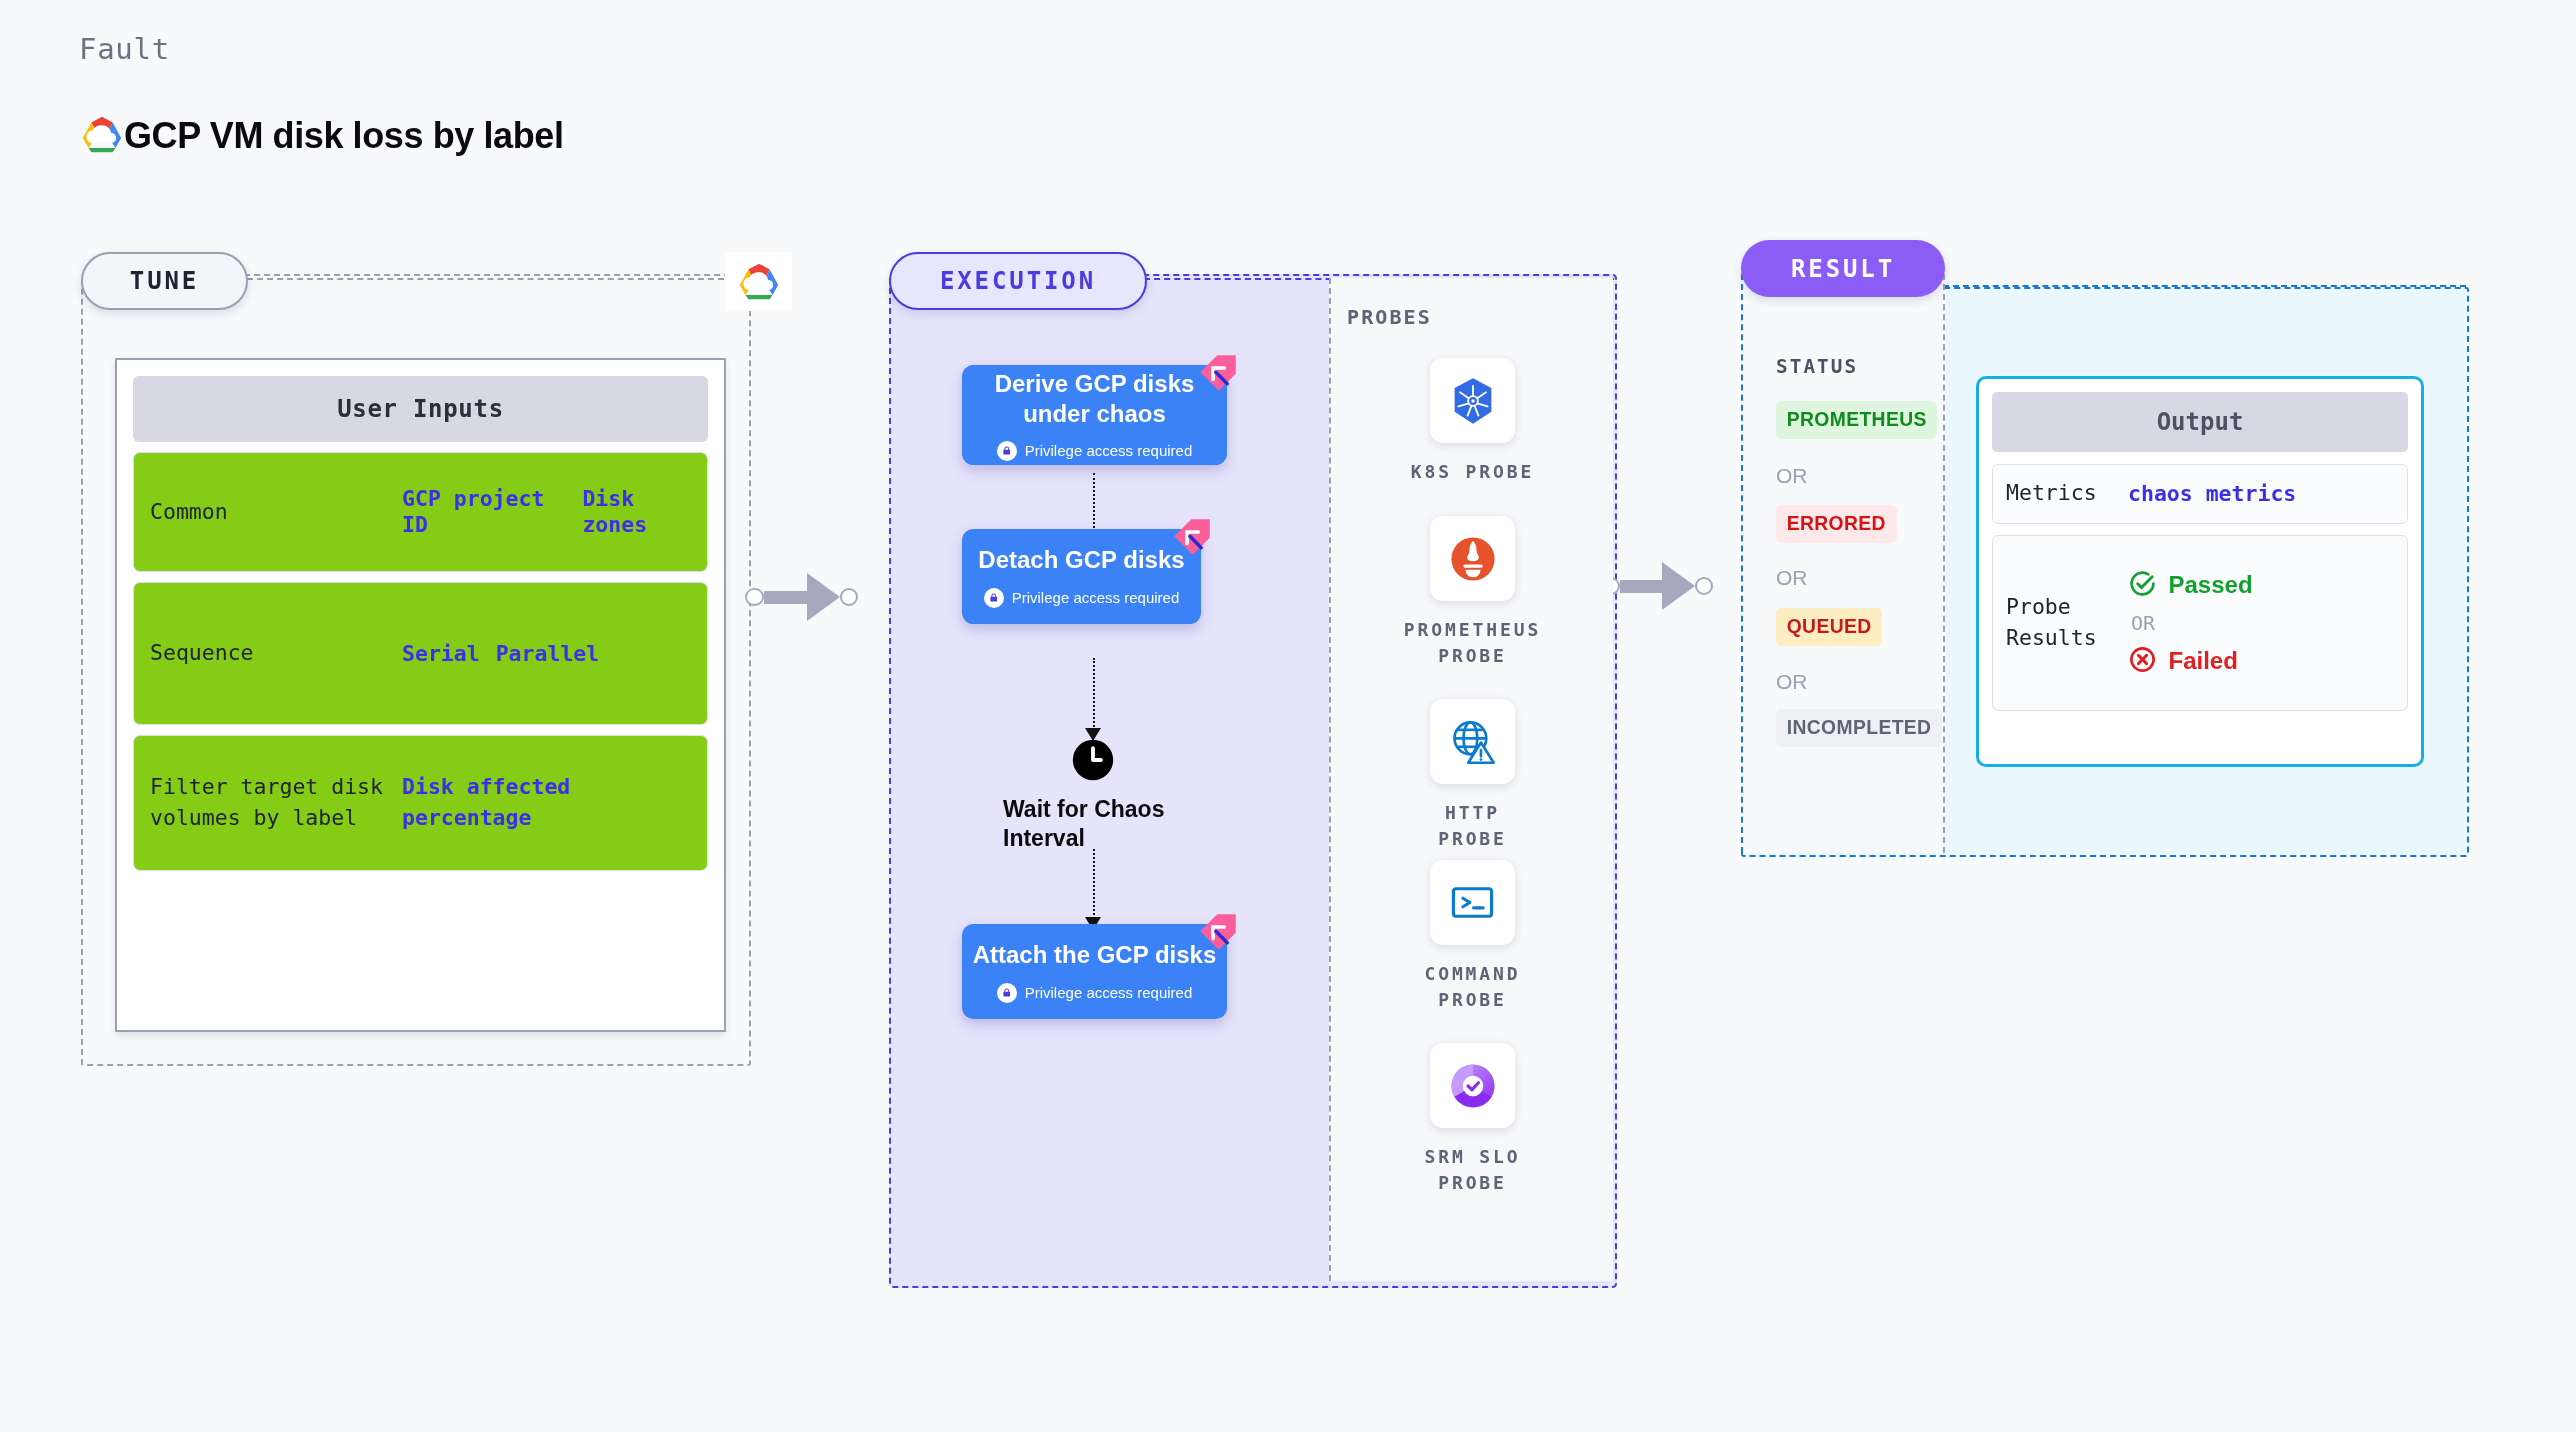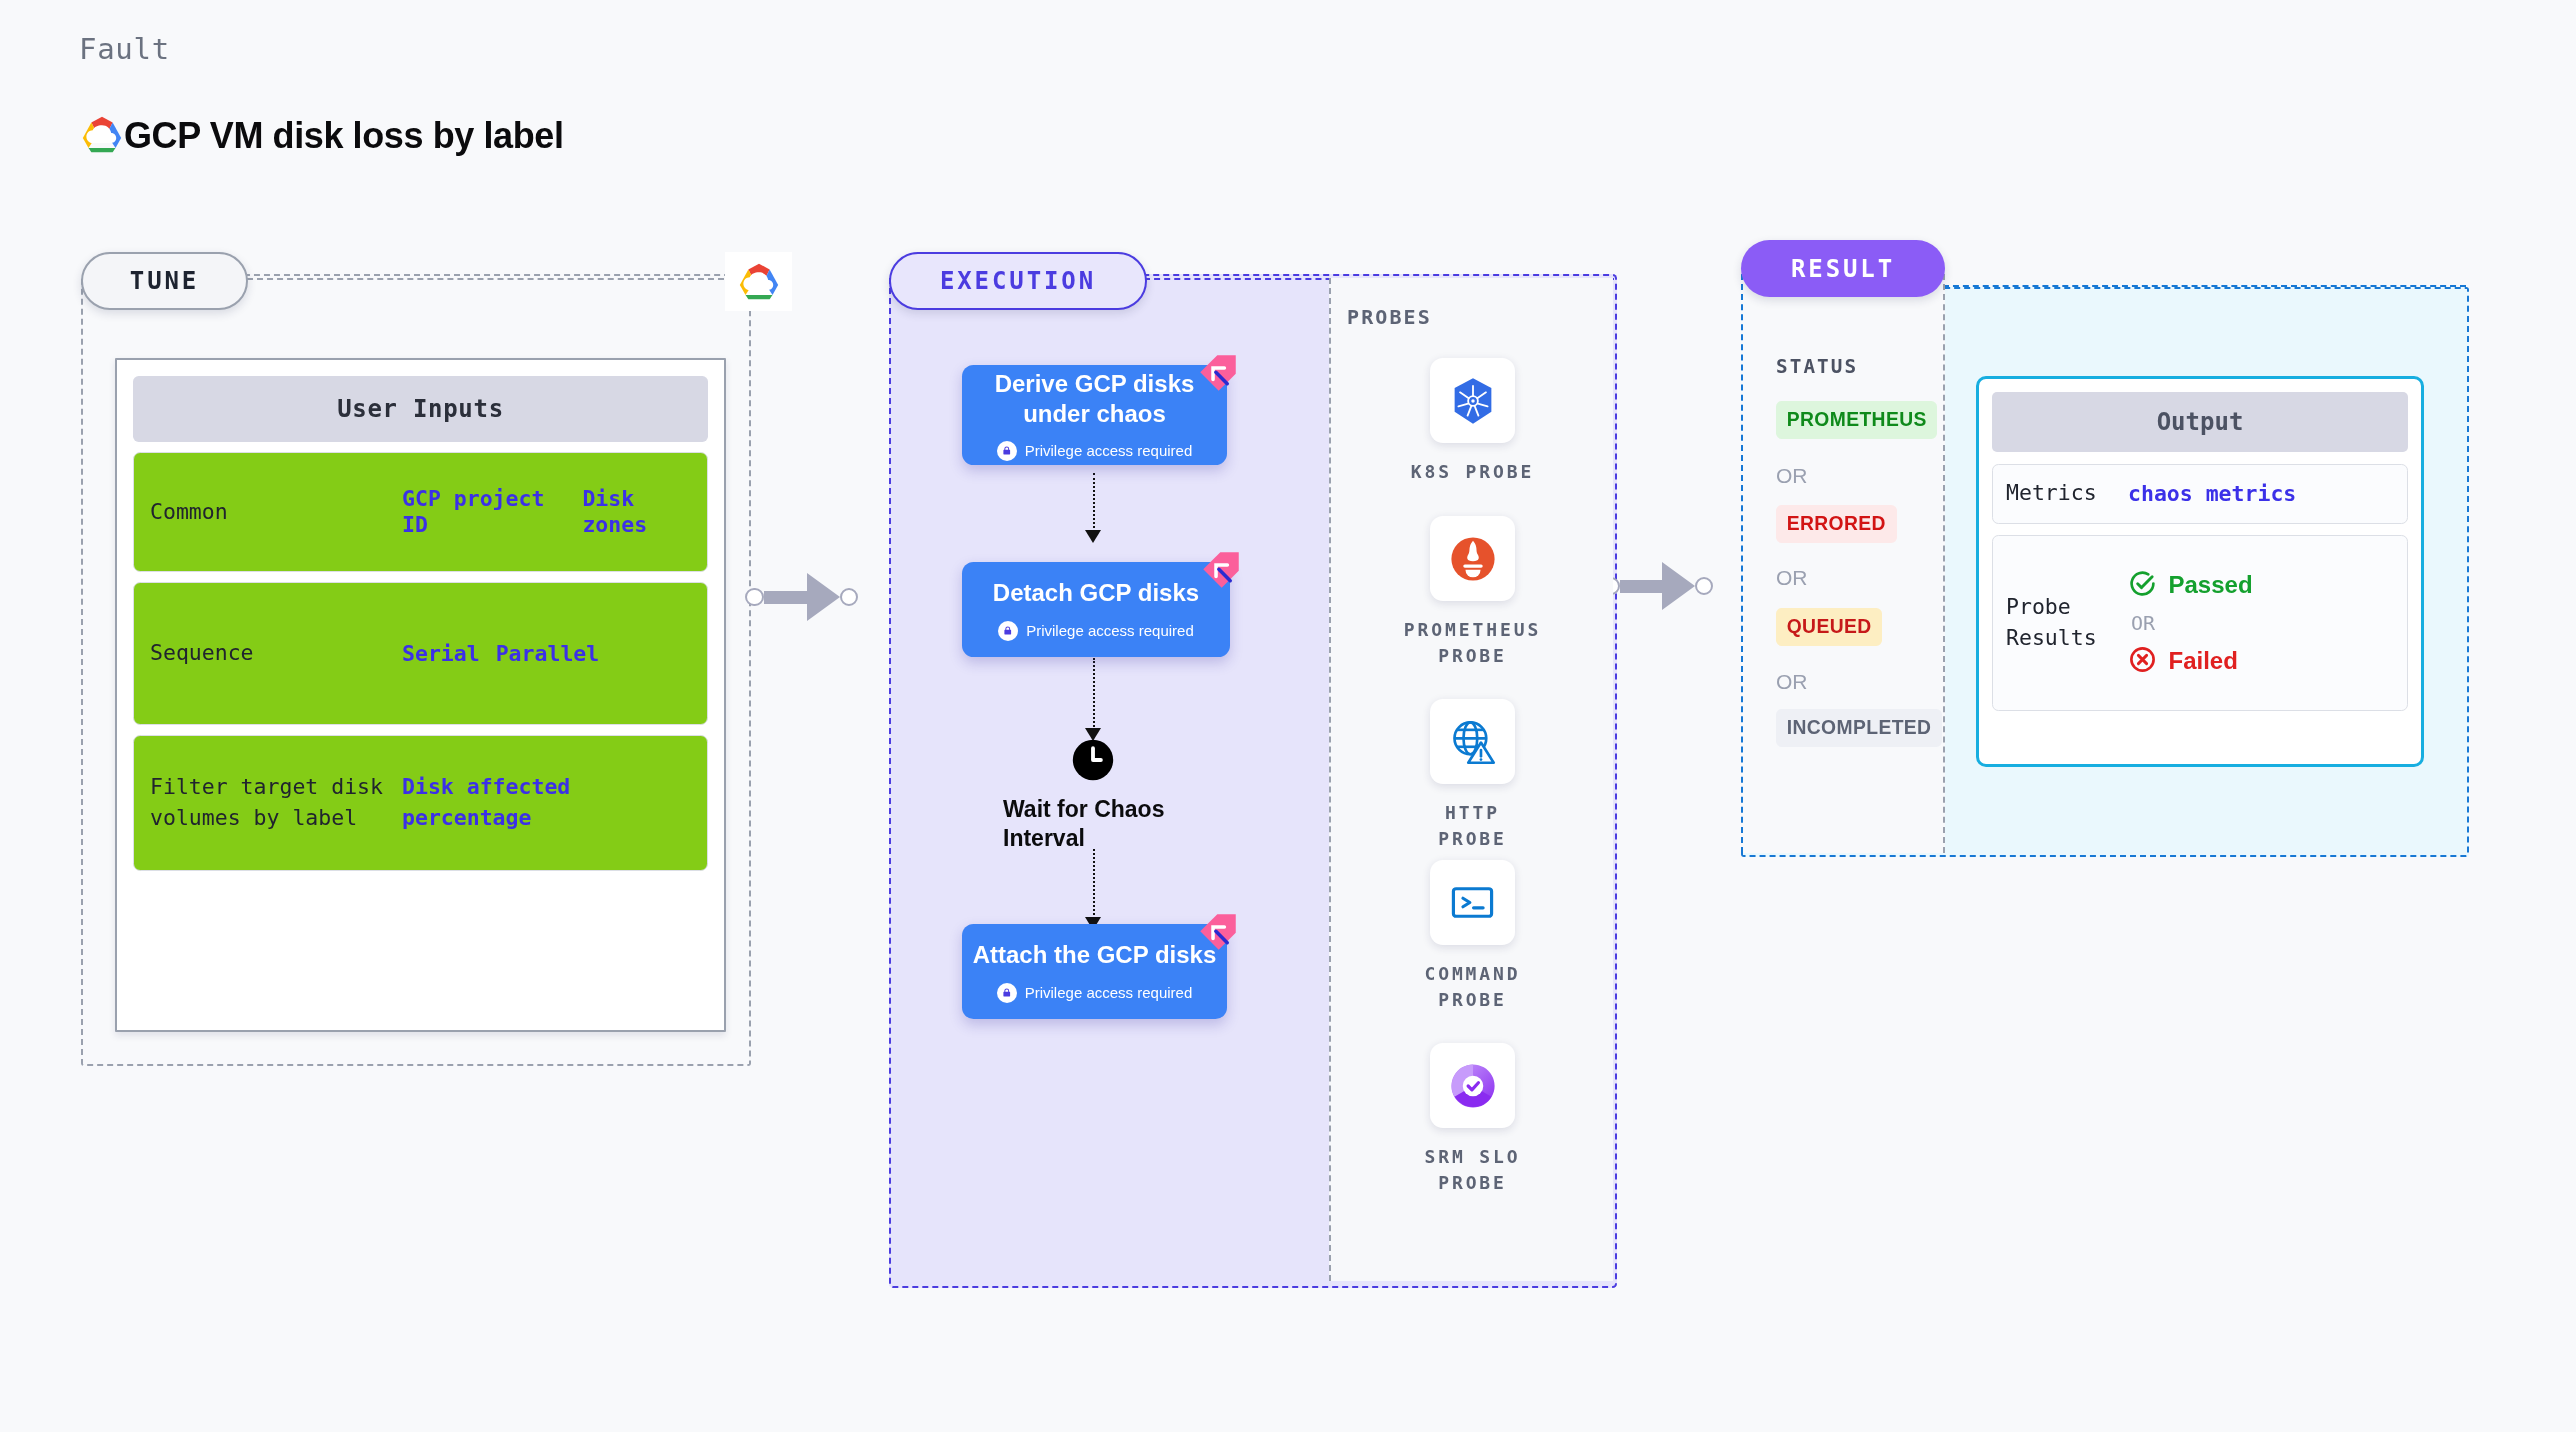--- a/index.html
+++ b/index.html
@@ -154,21 +154,21 @@
   .step .priv .lock{
     width:20px;height:20px;border-radius:50%;background:#ffffff;
     display:flex;align-items:center;justify-content:center;
   }
   .step .priv span{
     font-family:"Liberation Sans", sans-serif;
     color:#ffffff;font-size:15px;
   }
   .ribbon{position:absolute;right:-13px;top:-14.3px;width:44px;height:44px;z-index:7;}
   #step-0{left:962px;top:365px;width:265px;height:100px;}
-  #step-1{left:962px;top:562px;width:268px;height:95px;}
+  #step-1{left:962px;top:529px;width:239px;height:95px;}
   #step-2{left:962px;top:924px;width:265px;height:95px;}
 
   .vline{position:absolute;width:0;border-left:2.9px dotted #111111;z-index:4;}
   .varrow{
     position:absolute;width:0;height:0;
     border-left:8.6px solid transparent;border-right:8.6px solid transparent;
     border-top:13px solid #111111;z-index:4;
   }
   #ln-1{left:1093px;top:473px;height:59px;}
   #ar-1{left:1085px;top:530px;}

